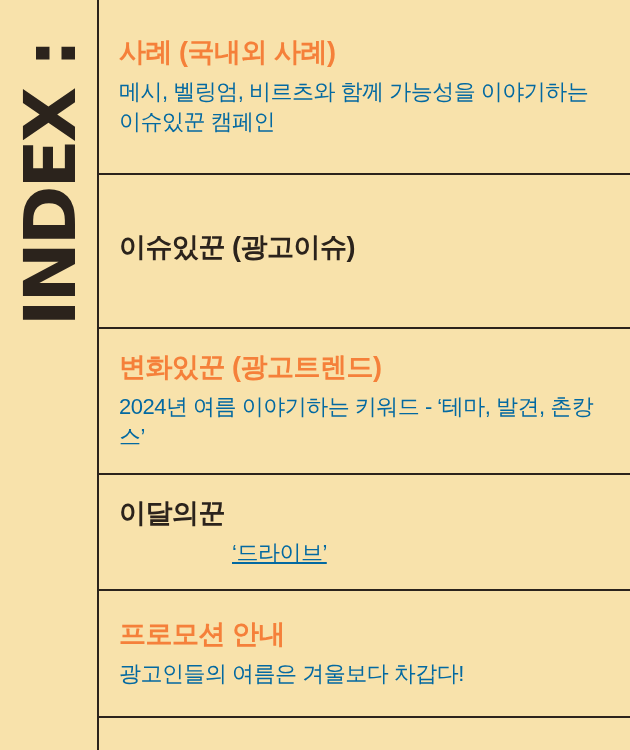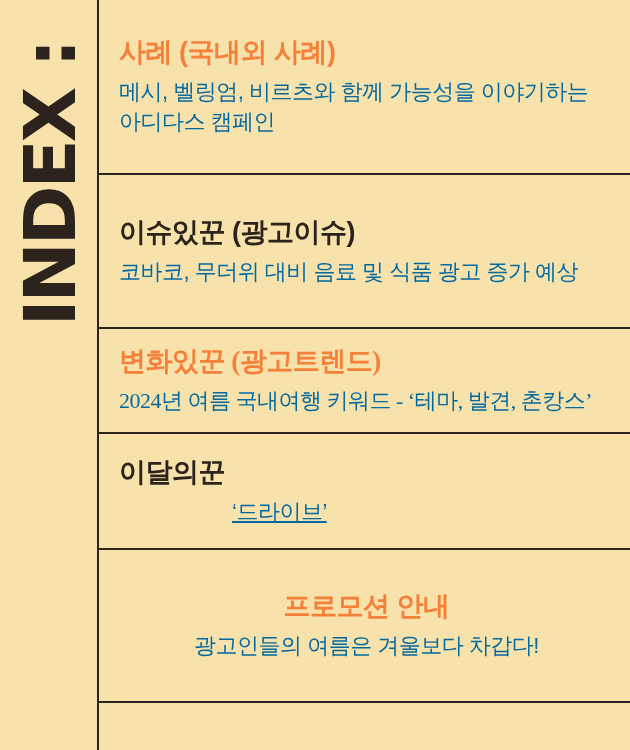--- a/index.html
+++ b/index.html
@@ -51,23 +51,23 @@
     box-sizing: border-box;
     border-bottom: 2px solid #2b231c;
     padding-left: 20px;
     padding-right: 16px;
     display: flex;
     flex-direction: column;
     justify-content: center;
   }
   .s1 { height: 175px; }
   .s2 { height: 154px; }
-  .s3 { height: 105px; font-family: Liberation Serif, serif; }
+  .s3 { height: 146px; }
   .s4 { height: 116px; }
-  .s5 { height: 153px; text-align: center; }
+  .s5 { height: 127px; }
   .s6 { flex: 1 1 auto; border-bottom: none; }
   .sec-title {
     font-size: 27px;
     font-weight: 800;
     line-height: 32px;
     letter-spacing: -0.5px;
     color: #2b231c;
     margin-bottom: 9px;
   }
   .sec-title.orange { color: #f5803a; }
@@ -89,31 +89,30 @@
     <div class="index-label">INDEX :</div>
   </div>
 
   <div class="v-rule"></div>
 
   <div class="content-col">
 
     <div class="section s1">
       <div class="sec-title orange">사례 (국내외 사례)</div>
       <div class="sec-line">메시, 벨링엄, 비르츠와 함께 가능성을 이야기하는</div>
-      <div class="sec-line">아디다스 캠페인</div>
+      <div class="sec-line">이슈있꾼 캠페인</div>
     </div>
 
     <div class="section s2">
       <div class="sec-title">이슈있꾼 (광고이슈)</div>
-      <div class="sec-line">코바코, 무더위 대비 음료 및 식품 광고 증가 예상</div>
     </div>
 
     <div class="section s3">
       <div class="sec-title orange">변화있꾼 (광고트렌드)</div>
-      <div class="sec-line">2024년 여름 국내여행 키워드 - ‘테마, 발견, 촌캉스’</div>
+      <div class="sec-line">2024년 여름 이야기하는 키워드 - ‘테마, 발견, 촌캉스’</div>
     </div>
 
     <div class="section s4">
       <div class="sec-title">이달의꾼</div>
       <div class="sec-line indent">‘드라이브’</div>
     </div>
 
     <div class="section s5">
       <div class="sec-title orange">프로모션 안내</div>
       <div class="sec-line">광고인들의 여름은 겨울보다 차갑다!</div>

